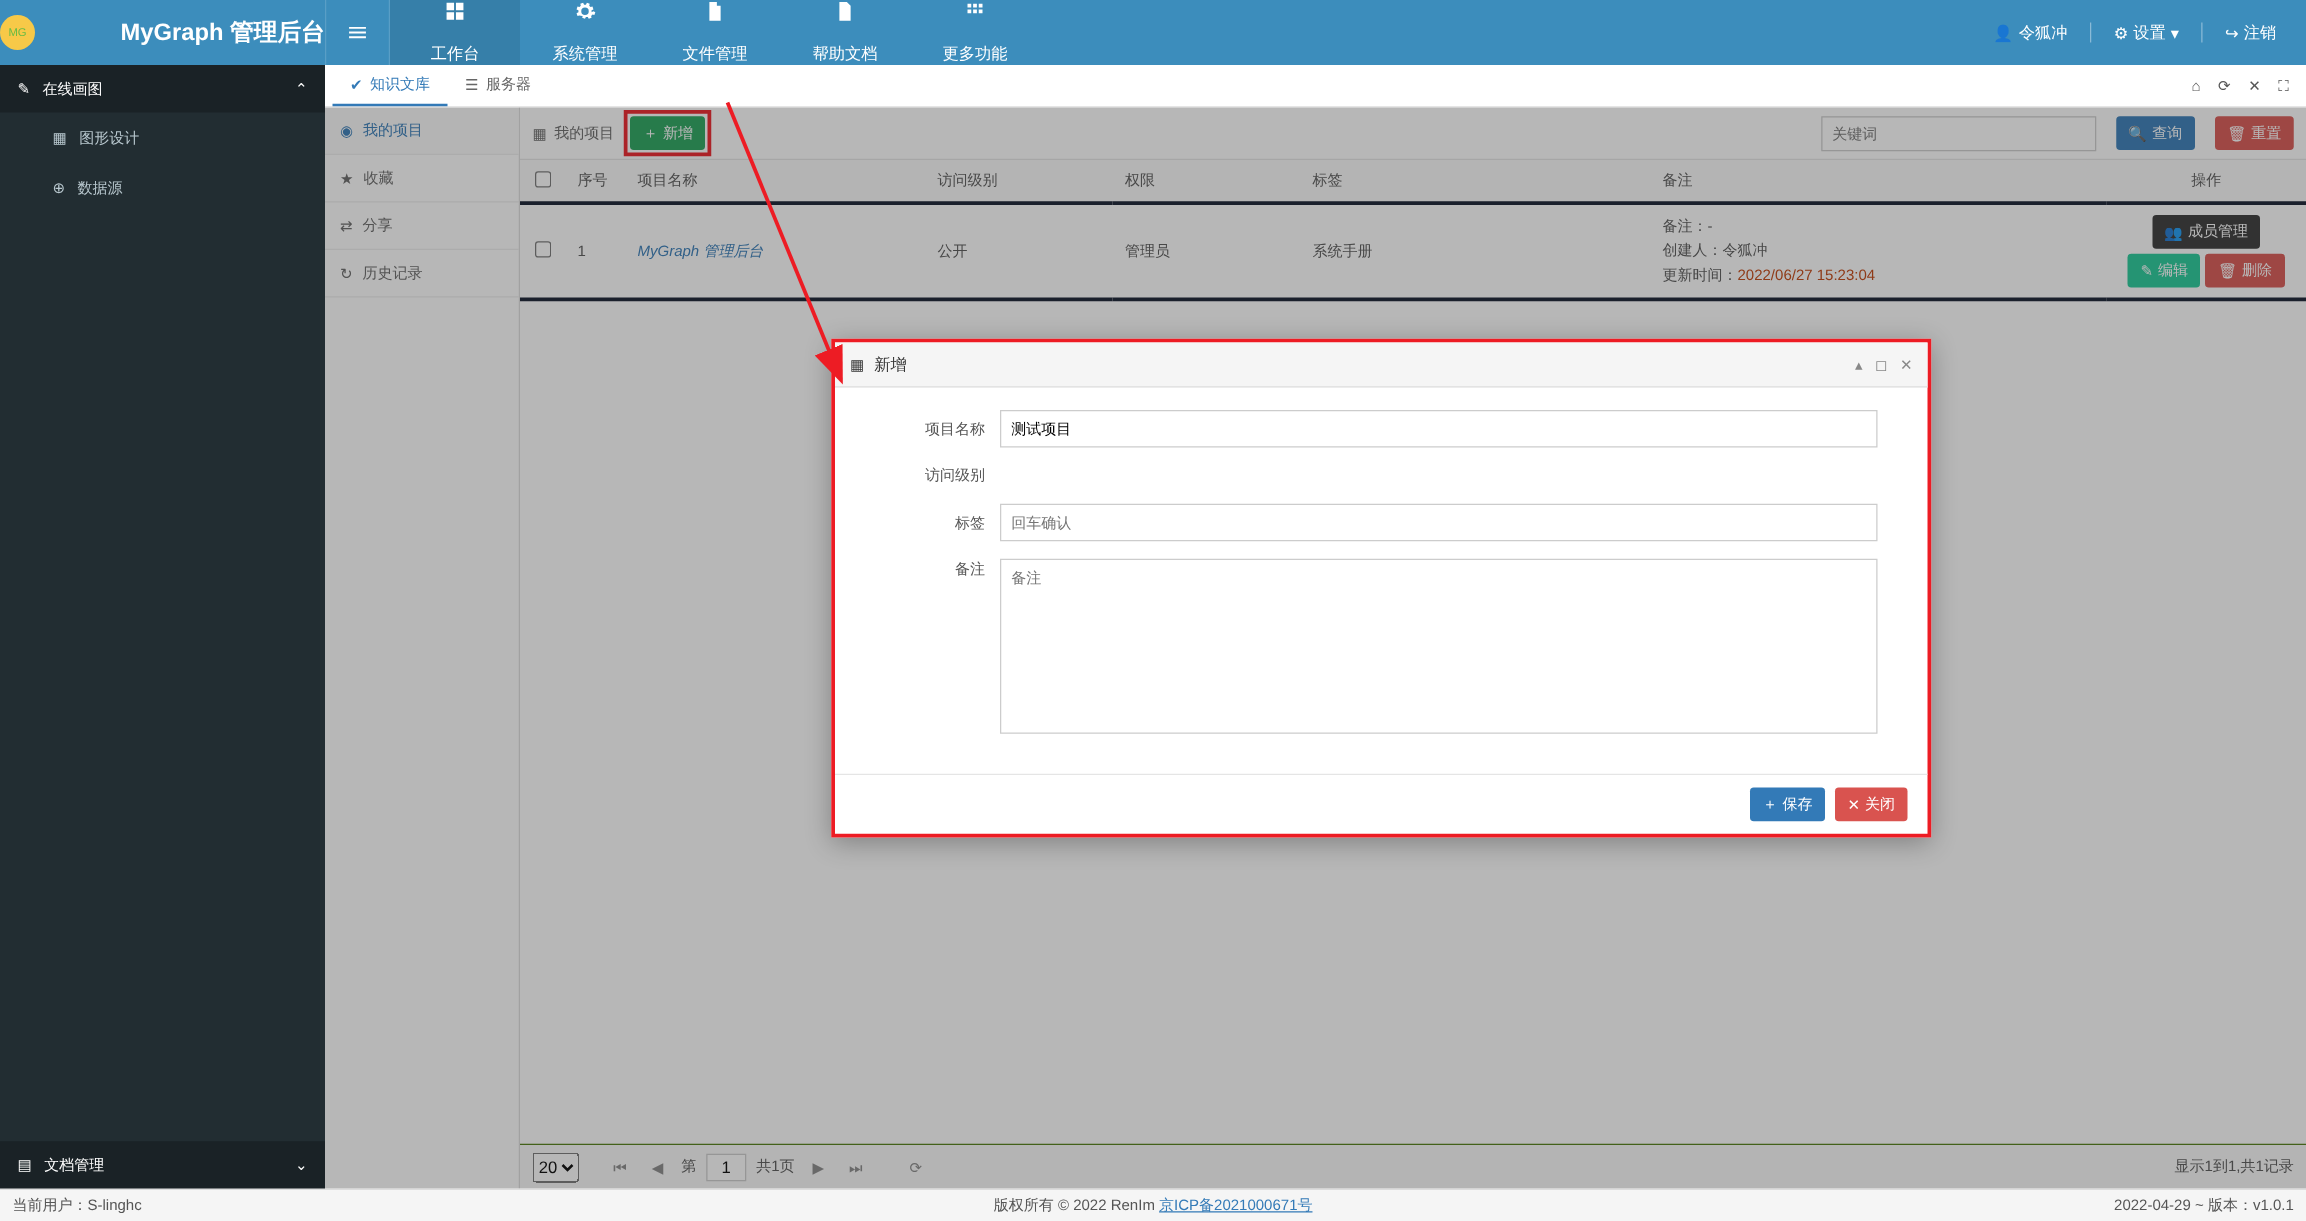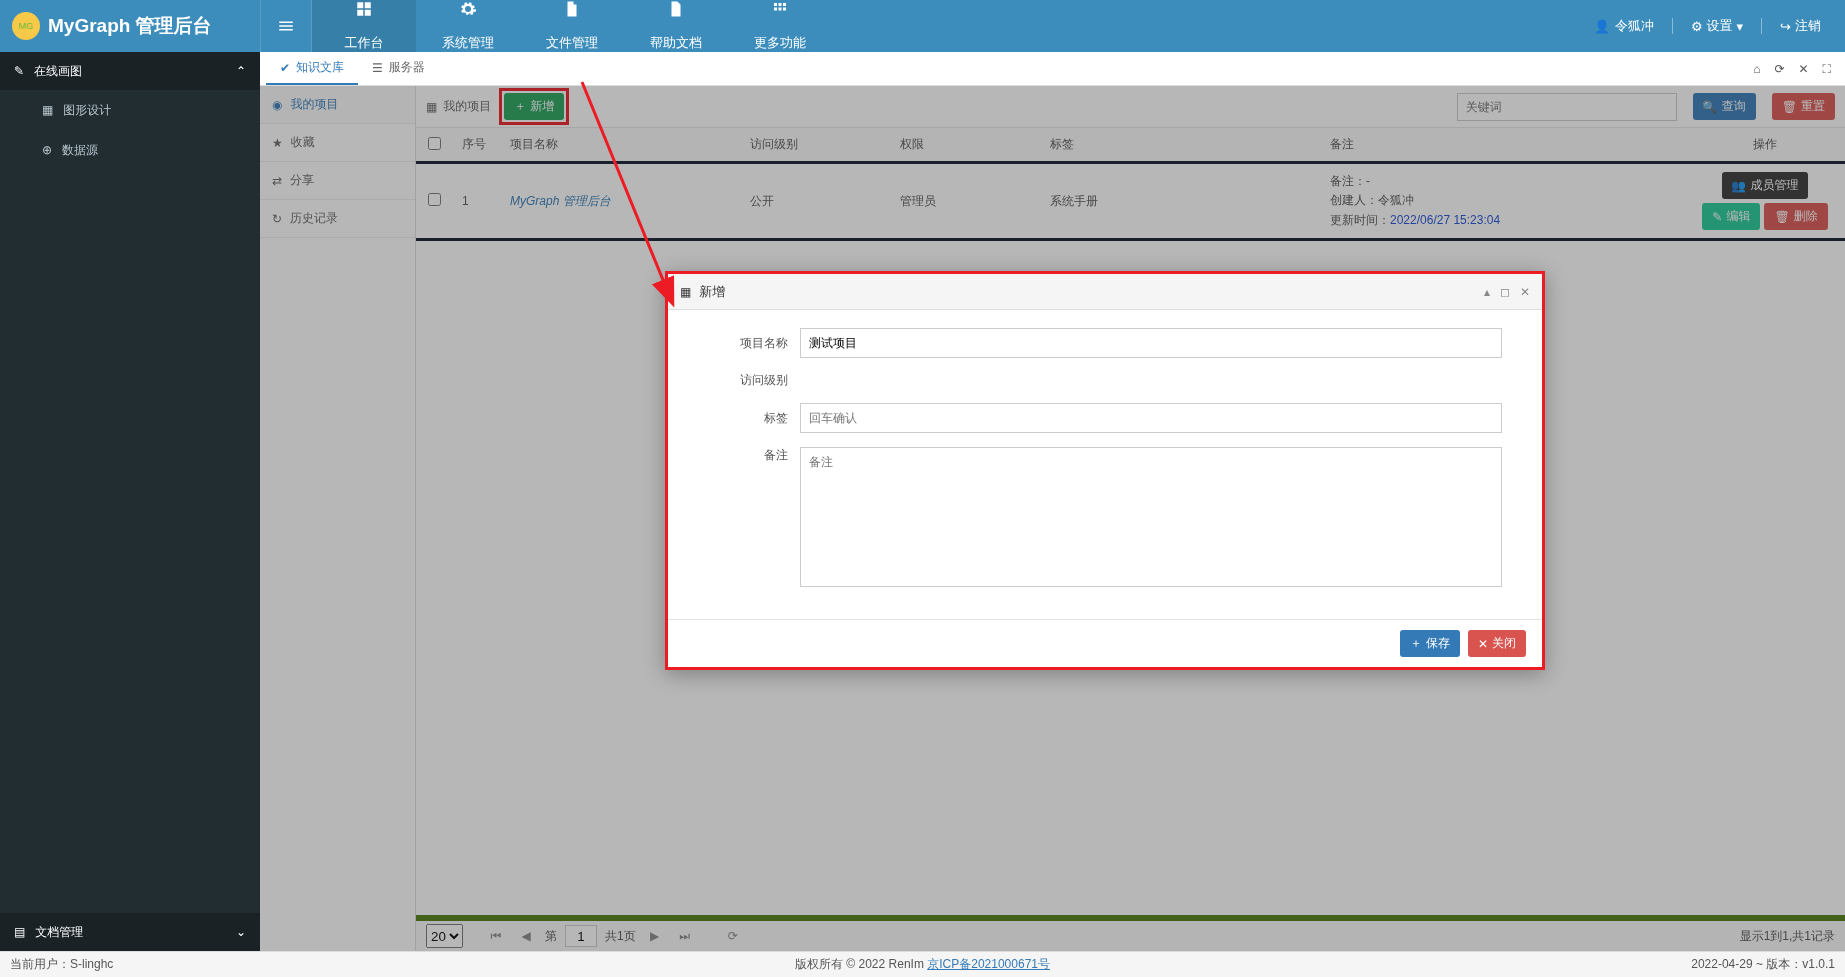--- a/index.html
+++ b/index.html
@@ -1,21 +1,21 @@
 <!DOCTYPE html>
 <html><head>
 <meta charset="utf-8">
 <style>
 * { box-sizing: border-box; margin: 0; padding: 0; }
 body { font-family: "Microsoft YaHei", Arial, sans-serif; font-size: 12px; color: #333; background: #fff; overflow: hidden; }
 .app { width: 1845px; height: 977px; position: relative; transform-origin: top left; }
 
 
 .header { height: 52px; background: #3c8dbc; display: flex; align-items: stretch; color: #fff; }
-.logo { width: 260px; display: flex; align-items: center; padding-left: 12px; gap: 8px; font-size: 19px; font-weight: bold; }
+.logo { width: 260px; display: flex; align-items: center; gap: 8px; font-size: 19px; font-weight: bold; justify-content: space-between; }
 .logo-icon { width: 28px; height: 28px; background: #f7c948; border-radius: 50%; display: flex; align-items: center; justify-content: center; font-size: 9px; color: #6b4; font-weight: normal; }
 .nav-toggle { width: 52px; display: flex; align-items: center; justify-content: center; border-left: 1px solid rgba(255,255,255,.15); border-right: 1px solid rgba(255,255,255,.15); cursor: pointer; }
 .nav-item { width: 104px; display: flex; flex-direction: column; align-items: center; justify-content: center; gap: 16px; cursor: pointer; }
 .nav-item.active { background: #367fa9; }
 .nav-item svg { width: 20px; height: 20px; fill: #fff; }
 .nav-item span { font-size: 13px; }
 .header-right { margin-left: auto; display: flex; align-items: center; padding-right: 18px; gap: 8px; font-size: 13px; }
 .header-right a { color: #fff; text-decoration: none; display: flex; align-items: center; gap: 4px; padding: 4px 6px; cursor: pointer; }
 .divider { width: 1px; height: 16px; background: rgba(255,255,255,.4); margin: 0 4px; }
 
@@ -59,24 +59,24 @@
 
 
 .table { width: 100%; border-collapse: collapse; }
 .table th, .table td { border-bottom: 3px solid #0f172a; padding: 8px 10px; text-align: left; font-weight: normal; color: #555; font-size: 12px; vertical-align: middle; }
 .table th { background: #fafafa; }
 .table th.center, .table td.center { text-align: center; }
 .link { color: #337ab7; font-style: italic; cursor: pointer; }
 .row-actions { display: flex; flex-direction: column; align-items: center; gap: 4px; }
 .row-actions-line { display: flex; gap: 4px; }
 .remark-block div { line-height: 1.6; }
-.remark-block .time { color: #1d4ed8; }
-
-
-.pager { position: absolute; left: 156px; right: 0; bottom: 0; height: 36px; border-top: 6px solid #4d7c0f; background: #fafafa; display: flex; align-items: center; padding: 0 10px; gap: 8px; color: #555; }
+.remark-block .time { color: #c2410c; }
+
+
+.pager { position: absolute; left: 156px; right: 0; bottom: 0; height: 36px; border-top: 1px solid #4d7c0f; background: #fafafa; display: flex; align-items: center; padding: 0 10px; gap: 8px; color: #555; }
 .pager select { height: 24px; }
 .pager .pg-btn { width: 22px; height: 22px; display: inline-flex; align-items: center; justify-content: center; cursor: pointer; color: #888; }
 .pager input { width: 32px; height: 22px; text-align: center; border: 1px solid #ccc; }
 .pager .pg-info { margin-left: auto; }
 
 
 .modal { position: absolute; left: 665px; top: 271px; width: 880px; background: #fff; border: 3px solid #ed1c24; box-shadow: 0 4px 20px rgba(0,0,0,.3); z-index: 10; }
 .modal-header { height: 36px; background: #f5f5f5; border-bottom: 1px solid #ddd; display: flex; align-items: center; padding: 0 12px; gap: 8px; }
 .modal-header .title { font-size: 13px; color: #333; }
 .modal-header .tools { margin-left: auto; display: flex; gap: 10px; color: #888; }

